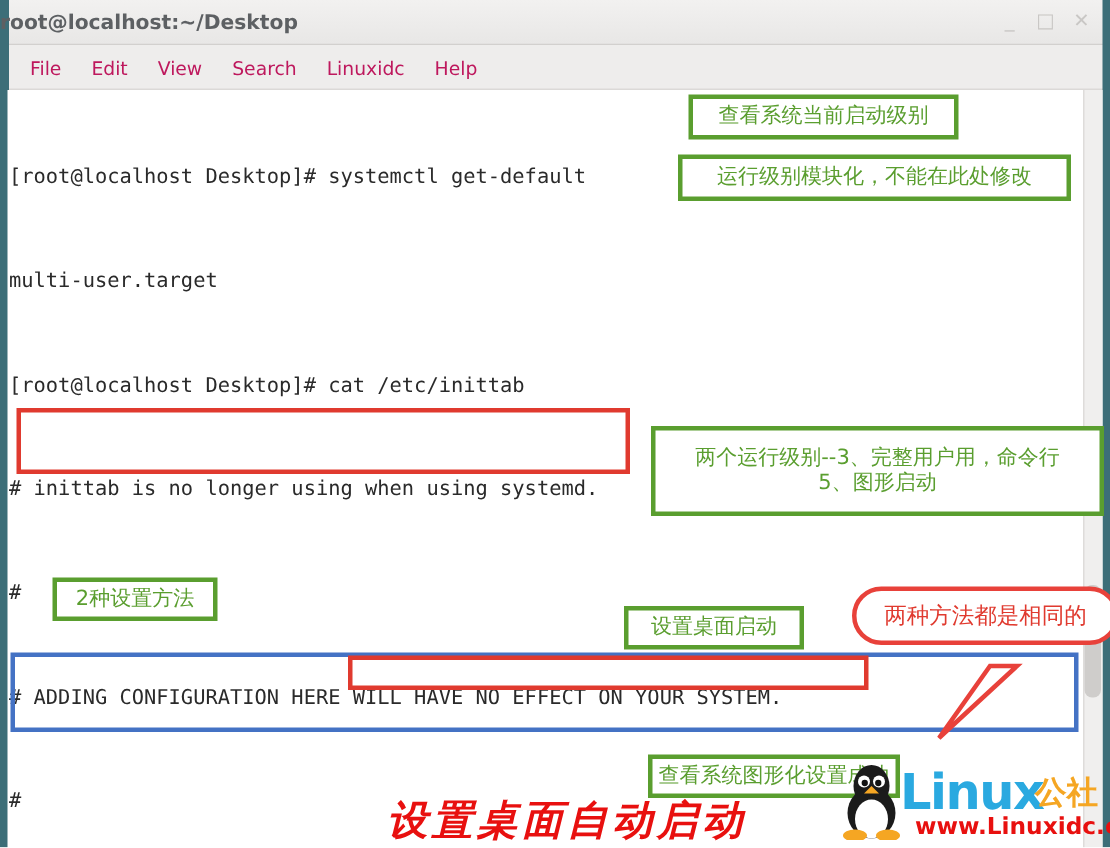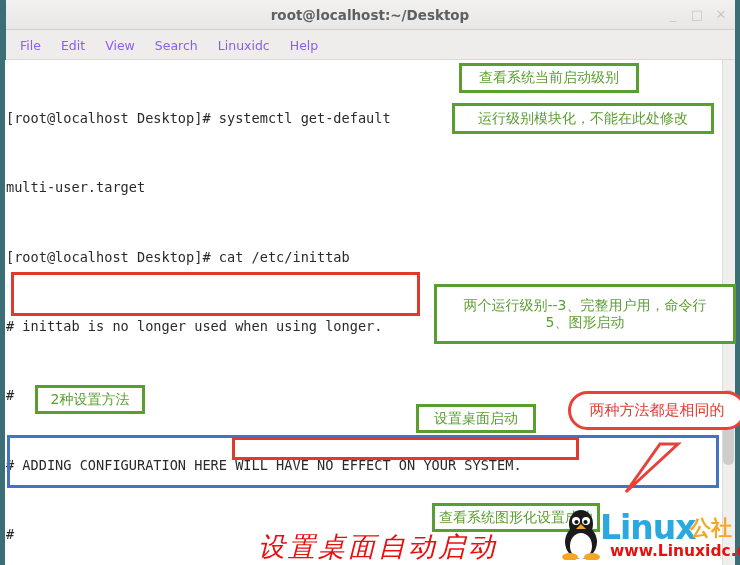--- a/index.html
+++ b/index.html
@@ -14,39 +14,39 @@
   .titlebar{
     position:absolute;left:0;top:0;width:740px;height:30px;
     background:linear-gradient(#f2f1f0,#e8e7e6);
     border-bottom:1px solid #d2d0ce;
     box-sizing:border-box;
   }
   .titlebar .tb-accent{position:absolute;left:0;top:0;width:6px;height:30px;background:#3c6e78;}
   .titlebar .tb-accent-r{position:absolute;right:0;top:0;width:5px;height:30px;background:#3c6e78;}
   .title-text{
     position:absolute;left:0;top:0;width:740px;height:30px;line-height:30px;
-    text-align:center;color:#5d6063;font-size:13.5px;font-weight:bold;
+    text-align:left;color:#5d6063;font-size:13.5px;font-weight:bold;
     font-family:"DejaVu Sans","Liberation Sans",sans-serif;
     letter-spacing:0px;
   }
   .wbtn{position:absolute;top:0;height:30px;width:22px;line-height:30px;text-align:center;
         color:#c9c7c5;font-size:13px;font-family:"DejaVu Sans",sans-serif;}
   .wbtn.min{right:56px;}
   .wbtn.max{right:32px;}
   .wbtn.close{right:8px;}
 
   .menubar{
     position:absolute;left:0;top:30px;width:740px;height:30px;
     background:#eeedec;border-bottom:1px solid #dbd9d7;box-sizing:border-box;
   }
   .menubar .mb-accent{position:absolute;left:0;top:0;width:6px;height:30px;background:#3c6e78;}
   .menubar .mb-accent-r{position:absolute;right:0;top:0;width:5px;height:30px;background:#3c6e78;}
   .menuitems{position:absolute;left:10px;top:0;height:30px;display:flex;align-items:center;}
   .menuitems span{
-    color:#8b5cf6;font-size:12.5px;padding:0 10px;
+    color:#be185d;font-size:12.5px;padding:0 10px;
     font-family:"DejaVu Sans","Liberation Sans",sans-serif;
   }
 
   
   .term{
     position:absolute;left:0;top:60px;width:740px;height:505px;
     background:#ffffff;overflow:hidden;
   }
   .term .left-accent{position:absolute;left:0;top:0;width:5px;height:505px;background:#3c6e78;}
   .term .right-accent{position:absolute;right:0;top:0;width:5px;height:505px;background:#3c6e78;}
@@ -83,21 +83,21 @@
   .bubble{
     position:absolute;border:3px solid #e8413a;background:#ffffff;
     border-radius:40px;color:#e03a2f;
     font-family:"DejaVu Sans","Liberation Sans",sans-serif;
     display:flex;align-items:center;justify-content:center;
   }
 
   .script-red{
     position:absolute;color:#e8100f;
     font-family:"DejaVu Serif","Liberation Serif",serif;
-    font-weight:normal;font-style:italic;font-size:27px;letter-spacing:3px;
+    font-weight:bold;font-style:italic;font-size:27px;letter-spacing:3px;
     white-space:nowrap;
   }
 
   
   .logo{position:absolute;}
   .logo-text{
     position:absolute;font-family:"DejaVu Sans","Liberation Sans",sans-serif;
     font-weight:bold;white-space:nowrap;
   }
   .logo-linux{color:#2aa9e0;font-size:33px;letter-spacing:-1px;}
@@ -132,21 +132,21 @@
   </div>
 
   <div class="term">
     <div class="left-accent"></div>
     <div class="right-accent"></div>
 
     <div class="lines">
       <div>[root@localhost Desktop]# systemctl get-default</div>
       <div>multi-user.target</div>
       <div>[root@localhost Desktop]# cat /etc/inittab</div>
-      <div># inittab is no longer used when using longer.</div>
+      <div># inittab is no longer using when using systemd.</div>
       <div>#</div>
       <div># ADDING CONFIGURATION HERE WILL HAVE NO EFFECT ON YOUR SYSTEM.</div>
       <div>#</div>
       
       
       
       
       
       
       

